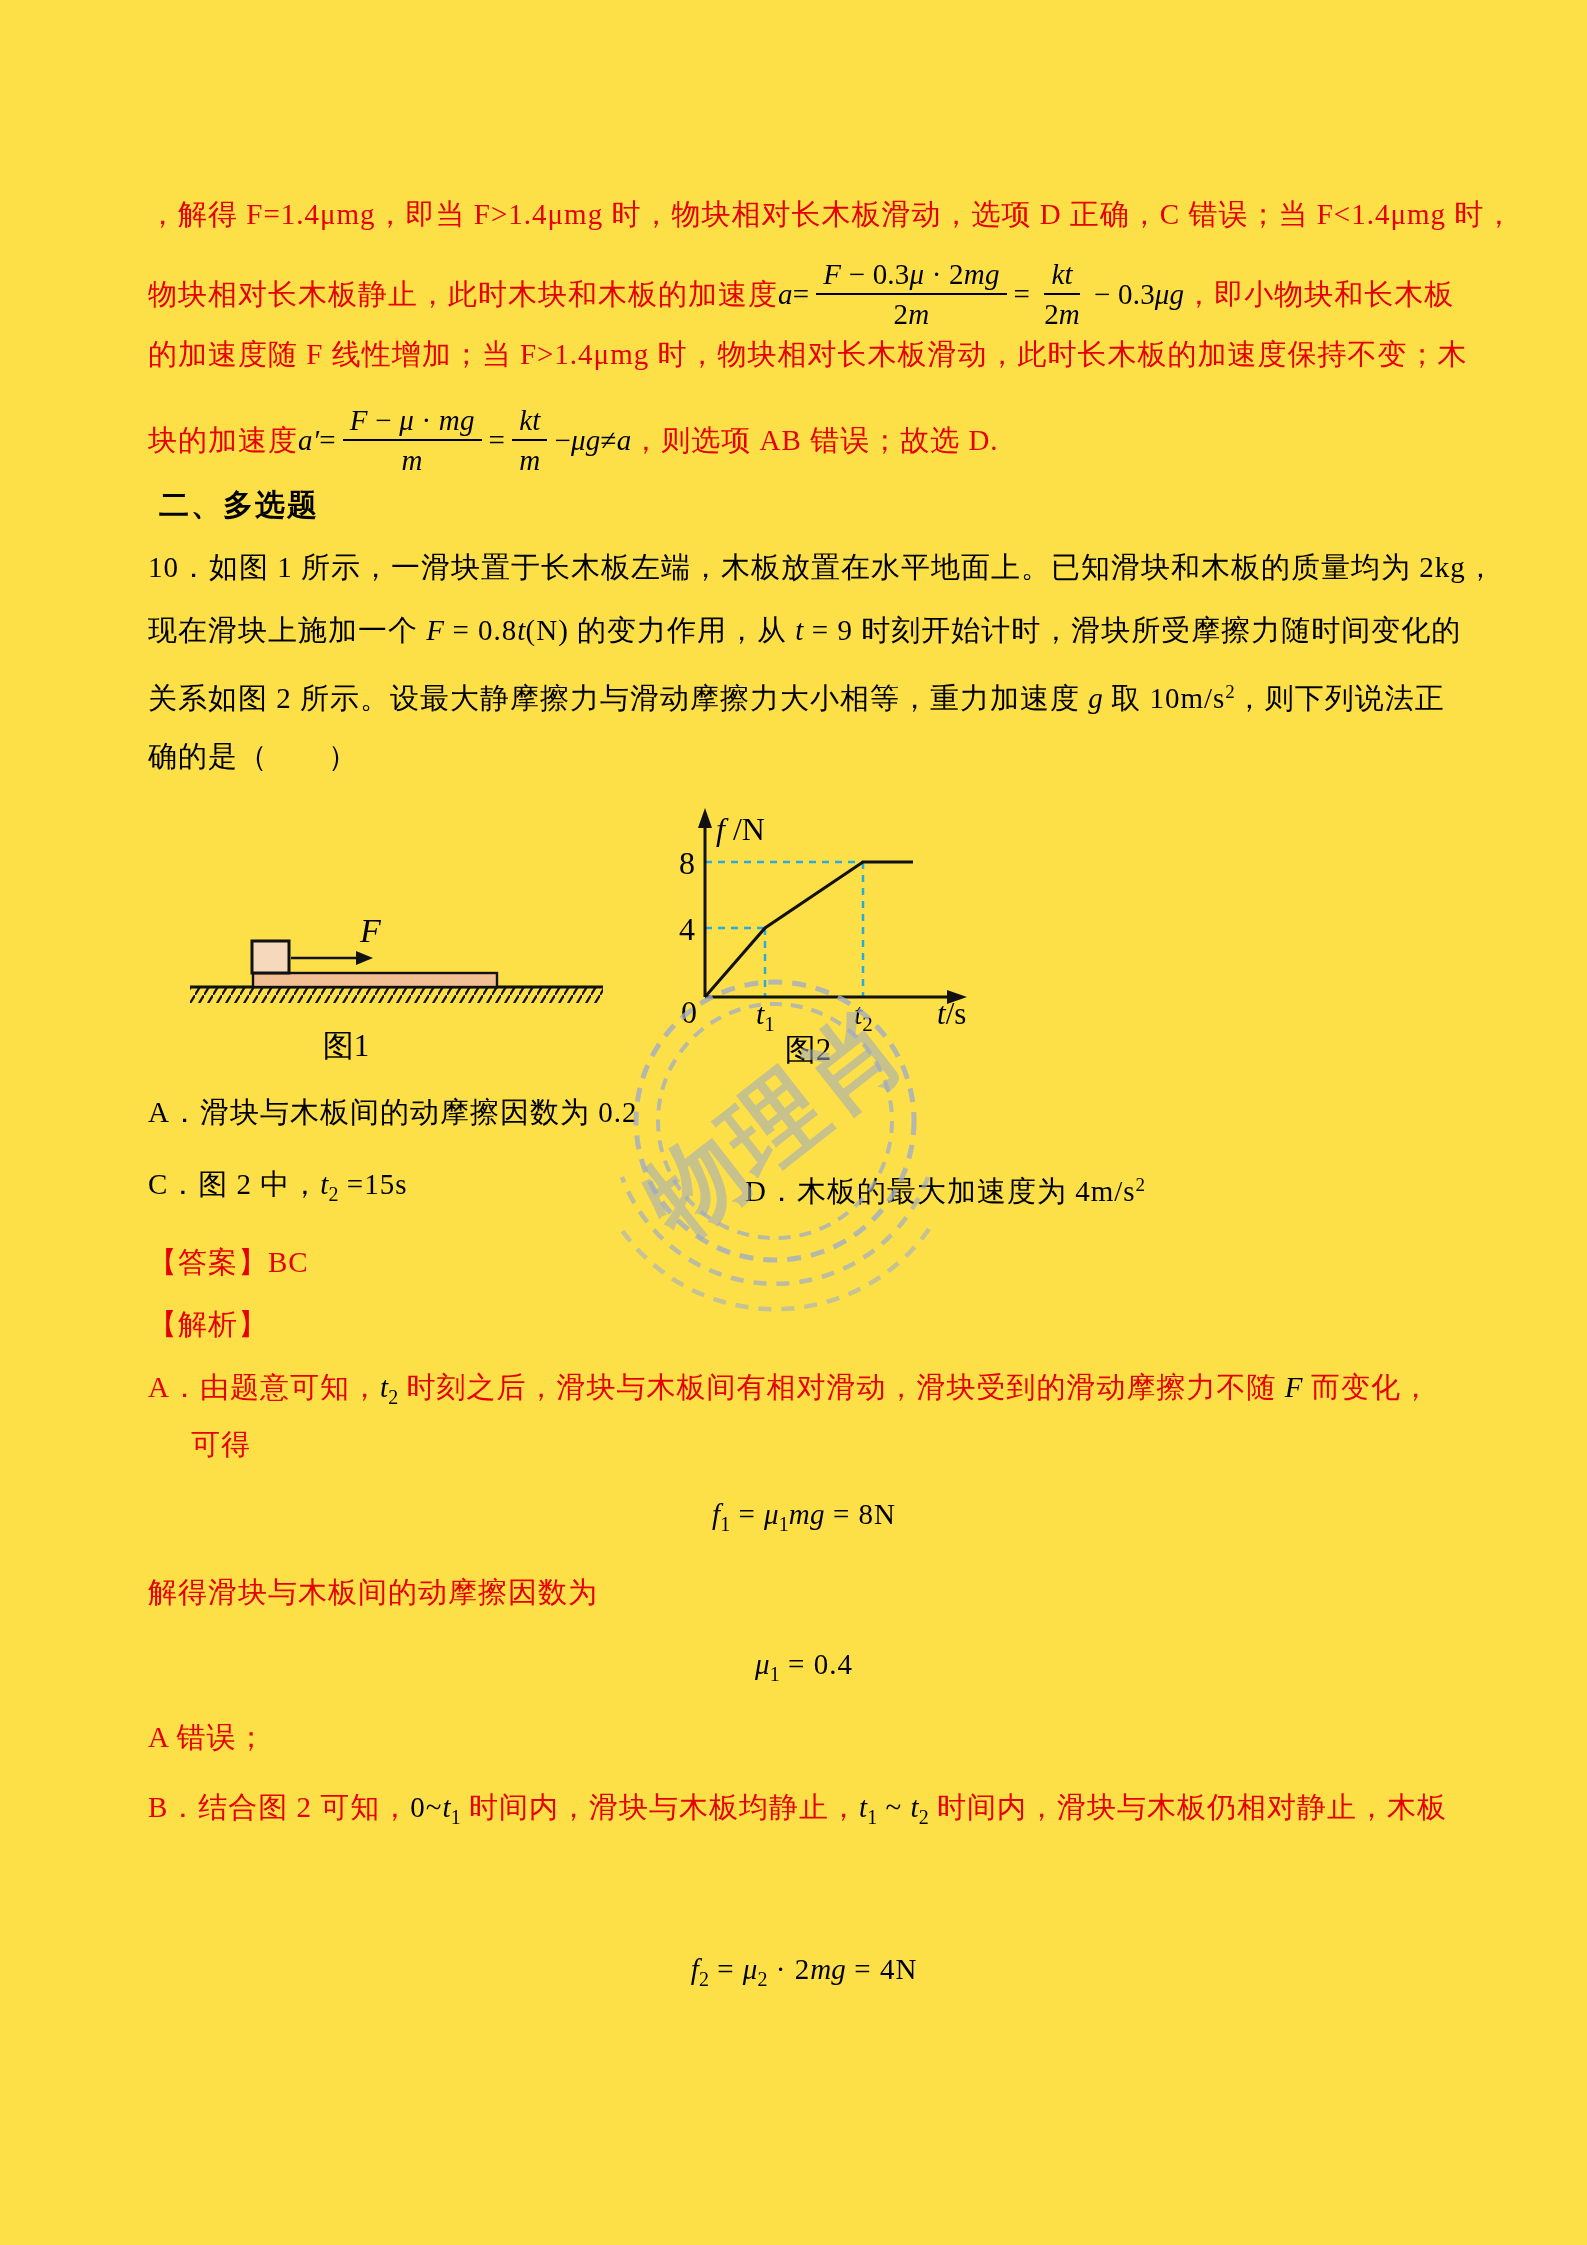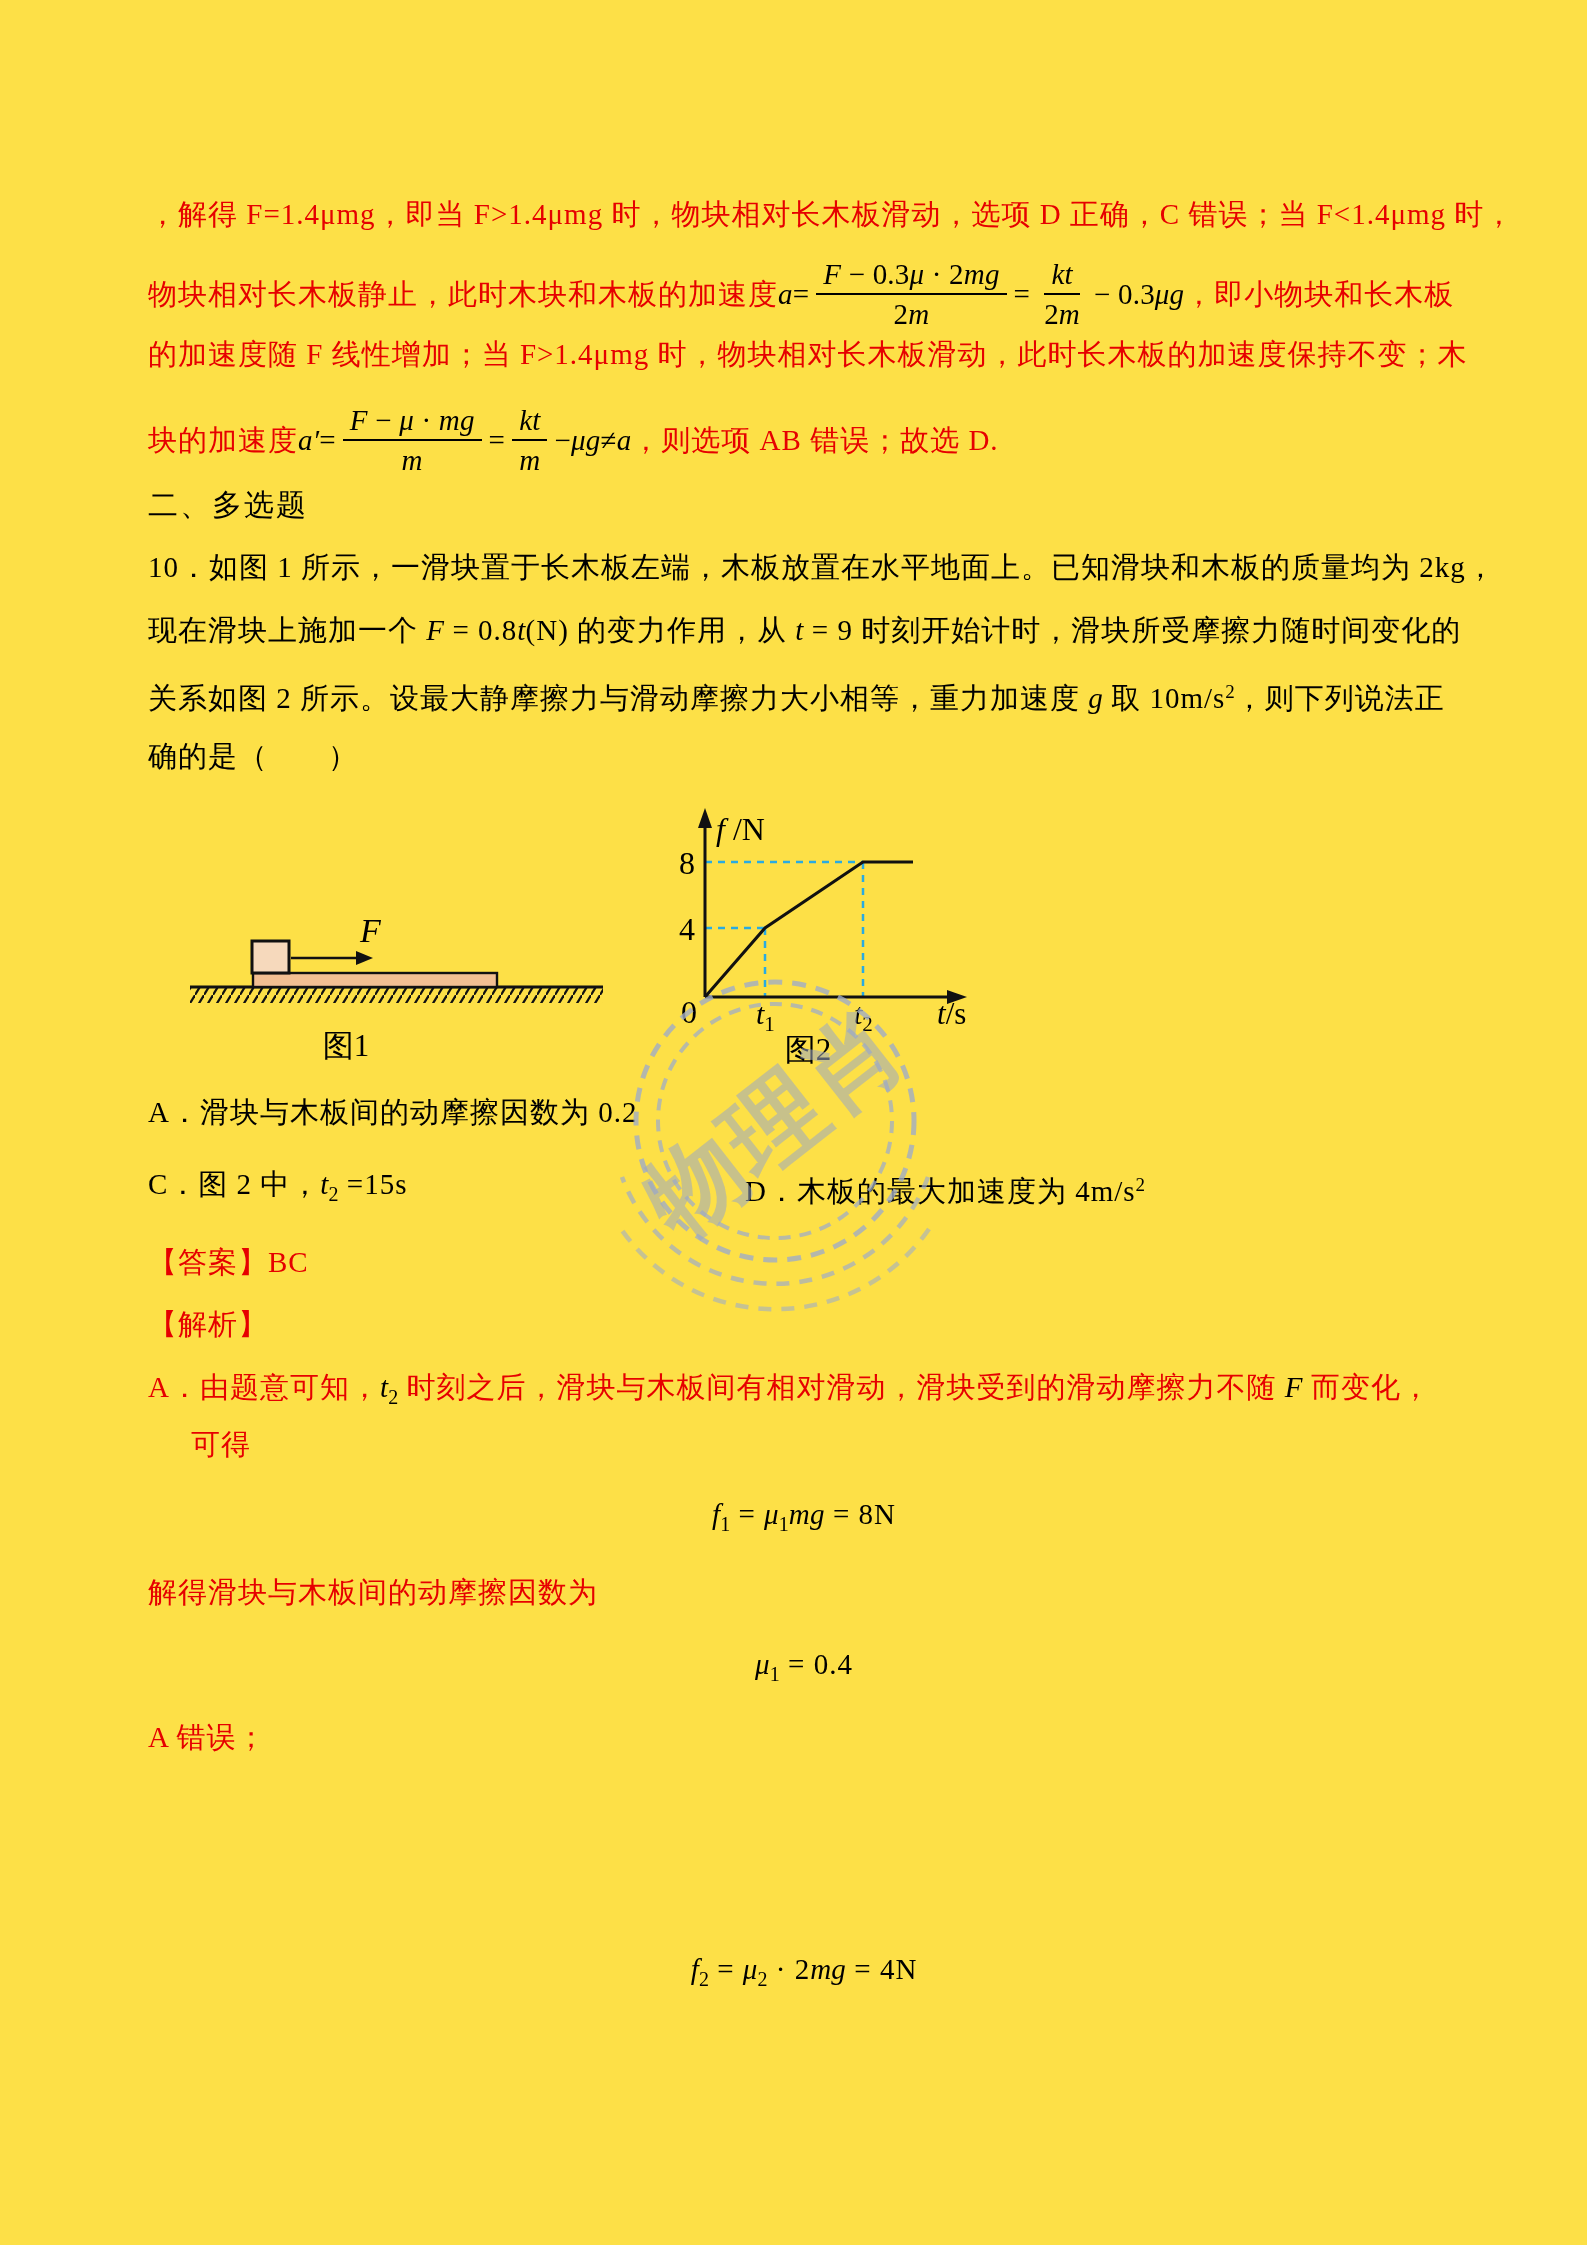--- a/index.html
+++ b/index.html
@@ -1,21 +1,21 @@
 <!DOCTYPE html>
 <html><head>
 <meta charset="utf-8">
 <style>
   html,body{margin:0;padding:0;background:#888;}
   .page{position:relative;width:1587px;height:2245px;background:#fde047;margin:0 auto;
         font-family:"Liberation Serif","DejaVu Serif",serif;color:#000;overflow:hidden;}
   .ln{position:absolute;left:148px;font-size:29px;line-height:37px;letter-spacing:1px;white-space:nowrap;}
   .red{color:#e60000;}
   .blk{color:#000;}
-  .bold{font-weight:normal;letter-spacing:2px;}
+  .bold{font-weight:bold;letter-spacing:2px;margin-left:11px;}
   .it{font-style:italic;letter-spacing:0.2px;}
   .sub{font-size:20px;vertical-align:-7px;letter-spacing:0;}
   .sup{font-size:19px;vertical-align:10px;letter-spacing:0;}
   .eq{color:#000;letter-spacing:0.2px;display:inline-flex;align-items:center;font-size:29px;}
   .eqflex{display:flex;align-items:center;height:112px;}
   .frac{display:inline-flex;flex-direction:column;align-items:center;margin:0 7px;line-height:1.12;text-align:center;}
   .frac .top{padding:0 7px 3px;border-bottom:2.2px solid #000;}
   .frac .bot{padding:3px 7px 0;}
   .center{width:1312px;text-align:center;}
   svg{position:absolute;overflow:visible;}
@@ -142,20 +142,23 @@
   </div>
 
   <div class="ln red" style="top:1574px;">解得滑块与木板间的动摩擦因数为</div>
 
   <div class="ln center" style="top:1646px;">
     <span class="it">μ</span><span class="sub">1</span><span> = 0.4</span>
   </div>
 
   <div class="ln red" style="top:1719px;">A 错误；</div>
 
+  <div class="ln red" style="top:1789px;">
+    <span>B．结合图 2 可知，</span><span class="blk">0~</span><span class="it blk">t</span><span class="sub blk">1</span><span> 时间内，滑块与木板均静止，</span><span class="it blk">t</span><span class="sub blk">1</span><span class="blk"> ~ </span><span class="it blk">t</span><span class="sub blk">2</span><span> 时间内，滑块与木板仍相对静止，木板</span>
+  </div>
 
   <div class="ln center" style="top:1951px;">
     <span class="it">f</span><span class="sub">2</span><span> = </span><span class="it">μ</span><span class="sub">2</span><span> · 2</span><span class="it">mg</span><span> = 4N</span>
   </div>
 
   <svg class="wm" style="left:575px;top:925px;" width="400" height="400" viewBox="0 0 400 400">
     <circle cx="200" cy="196" r="139" fill="none" stroke="rgba(160,173,198,0.8)" stroke-width="5" stroke-dasharray="14 10"></circle>
     <circle cx="200" cy="196" r="117" fill="none" stroke="rgba(160,173,198,0.75)" stroke-width="4" stroke-dasharray="12 9"></circle>
     <path d="M 353 252 A 163 163 0 0 1 47 252" fill="none" stroke="rgba(160,173,198,0.7)" stroke-width="4.5" stroke-dasharray="13 10"></path>
     <path d="M 354 304 A 188 188 0 0 1 46 304" fill="none" stroke="rgba(160,173,198,0.6)" stroke-width="4.5" stroke-dasharray="13 10"></path>

